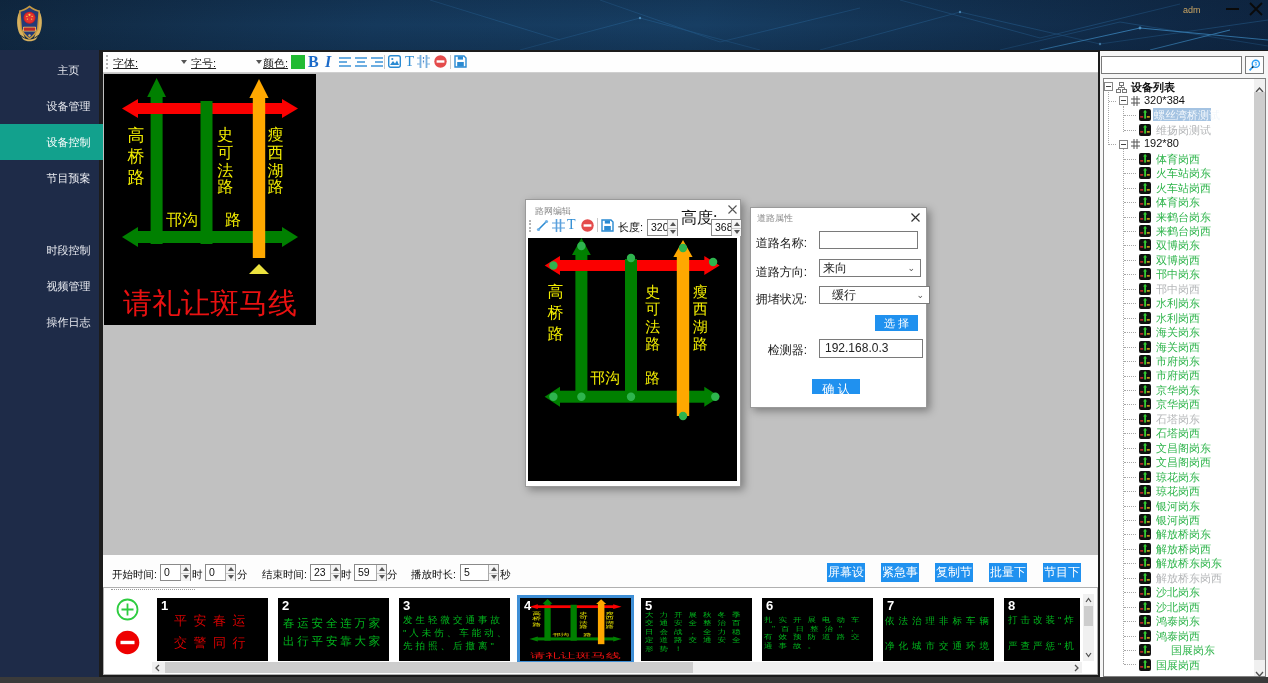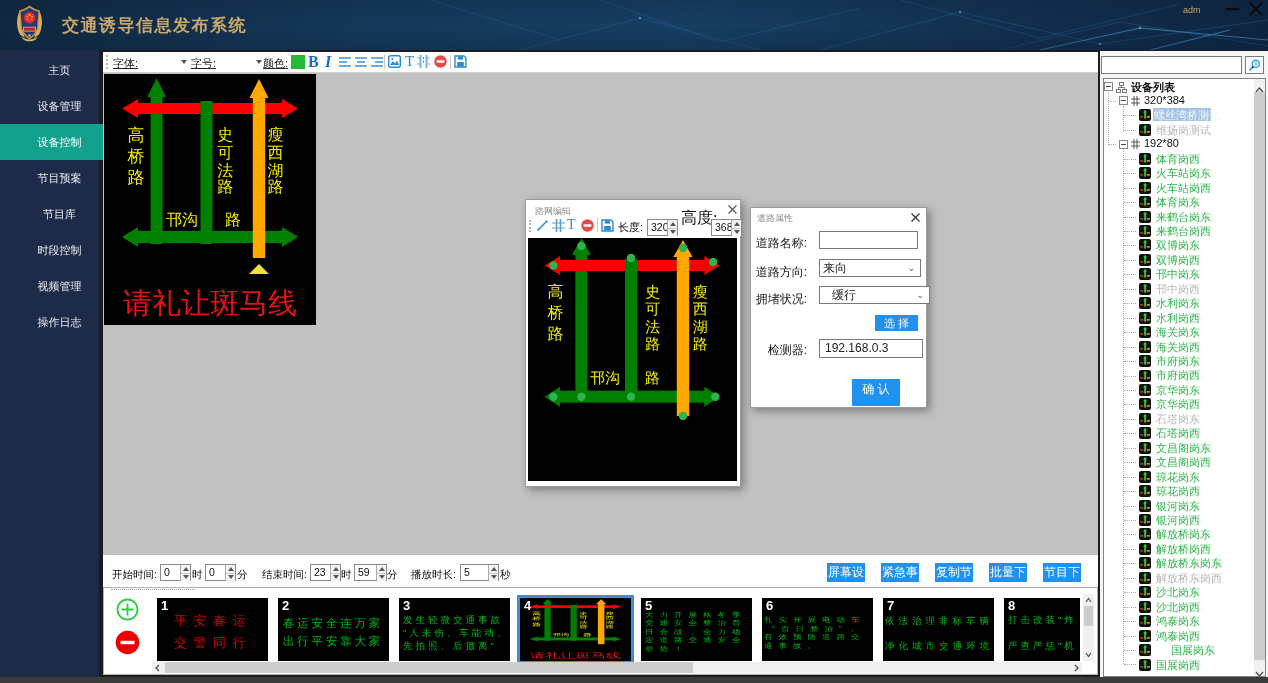--- a/index.html
+++ b/index.html
@@ -7,21 +7,21 @@
   body{width:1268px;height:683px;position:relative;overflow:hidden;
        font-family:"Liberation Sans",sans-serif;background:#1c1c1c;}
   .abs{position:absolute;}
   .hdr{left:0;top:0;width:1268px;height:50px;overflow:hidden;
        background:linear-gradient(115deg,#10273f 0%,#15395c 30%,#173e63 55%,#122f4e 80%,#0e2440 100%);}
   .hdr-title{left:62px;top:14px;font-size:17px;font-weight:bold;color:#c9a869;letter-spacing:1.5px;}
   .adm{left:1178px;top:3px;font-size:9px;color:#c9a463;}
   .winbtn{color:#0a0a0a;}
   .sidebar{left:0;top:50px;width:99px;height:627px;background:#1e2b48;}
   .menu-item{left:0;width:119px;height:36px;line-height:36px;text-align:center;
-             color:#e8eaf0;font-size:11px;}
+             color:#e8eaf0;font-size:11px;padding-left:9px;}
   .menu-act{background:#12a18d;color:#fff;}
   .toolbar{left:103px;top:52px;width:995px;height:20px;background:#fefefe;border-bottom:1px solid #cfcfcf;}
   .canvas{left:103px;top:73px;width:995px;height:482px;background:#c1c1c1;}
   .tb-lbl{font-size:11px;color:#222;top:4px;text-decoration:underline;}
   .ctrlrow{left:103px;top:555px;width:995px;height:32px;background:#fdfdfd;}
   .num-in{position:absolute;background:#fff;border:1px solid #8a8a8a;height:15px;top:564px;font-size:10.5px;color:#111;}
   .lbl12{position:absolute;font-size:10.5px;color:#111;top:568px;}
   .bbtn{position:absolute;width:38px;height:19px;top:563px;background:#2091ef;color:#fff;
         font-size:12px;text-align:center;line-height:19px;}
   .thumbs{left:103px;top:587px;width:995px;height:88px;background:#fff;border:1px solid #b0b0b0;box-sizing:border-box;}
@@ -87,33 +87,31 @@
         <circle cx="14.5" cy="10.8" r="1.1"></circle>
     <circle cx="11.9" cy="12.4" r="0.7"></circle>
         <circle cx="17.1" cy="12.4" r="0.7"></circle>
     <circle cx="12.4" cy="15.1" r="0.7"></circle>
         <circle cx="16.6" cy="15.1" r="0.7"></circle>
       </g>
   <rect x="8" y="22.8" width="13" height="4.8" rx="0.8" fill="#e5c06a"></rect>
   <rect x="8.8" y="23.6" width="11.4" height="3.2" rx="0.6" fill="#b82828"></rect>
   <circle cx="14.5" cy="31.5" r="1.2" fill="#d9b25e"></circle>
 </svg>
-<div class="abs hdr-title">交通诱导信息发布系统</div>
 <div class="abs adm" style="left:1183px;top:5px;font-size:9px;">adm</div>
 <div class="abs winbtn" style="left:1226px;top:8px;width:13px;height:2px;background:#0a0a0a;"></div>
 <svg class="abs" style="left:1249px;top:2px" width="14" height="14" viewBox="0 0 14 14">
   <path d="M1,1 L13,13 M13,1 L1,13" stroke="#0a0a0a" stroke-width="1.8"></path>
 </svg>
 </div>
 <div class="abs sidebar">
     <div class="abs menu-item" style="top:2px">主页</div>
     <div class="abs menu-item" style="top:38px">设备管理</div>
     <div class="abs menu-item menu-act" style="top:74px">设备控制</div>
     <div class="abs menu-item" style="top:110px">节目预案</div>
-    <div class="abs menu-item" style="top:146px">节目库</div>
     <div class="abs menu-item" style="top:182px">时段控制</div>
     <div class="abs menu-item" style="top:254px">操作日志</div>
     <div class="abs menu-item" style="top:218px">视频管理</div>
   </div>
 <div class="abs toolbar">
 <div class="abs" style="left:3px;top:3px;height:14px;border-left:2px dotted #b5b5b5;"></div>
 <div class="abs tb-lbl" style="left:10px;">字体:</div>
 <svg class="abs" style="left:78px;top:8px" width="7" height="5">
       <path d="M0,0 L6,0 L3,4 Z" fill="#555"></path>
     </svg>
@@ -449,21 +447,21 @@
     </svg>
     <div style="position:absolute;font-size:12px;color:#222;width:58px;text-align:right;left:-2px;top:27px;">道路名称:</div>
     <div class="sel" style="left:68px;top:23px;width:97px;height:16px;"></div>
     <div style="position:absolute;font-size:12px;color:#222;width:58px;text-align:right;left:-2px;top:56px;">道路方向:</div>
     <div class="sel" style="left:68px;top:51px;width:97px;height:16px;line-height:16px;padding-left:3px;">来向<span style="position:absolute;right:5px;top:0;color:#555;font-size:9px;">⌄</span></div>
     <div style="position:absolute;font-size:12px;color:#222;width:58px;text-align:right;left:-2px;top:83px;">拥堵状况:</div>
     <div class="sel" style="left:68px;top:78px;width:97px;height:16px;line-height:16px;padding-left:12px;">缓行<span style="position:absolute;right:5px;top:0;color:#555;font-size:9px;">⌄</span></div>
     <div class="blue-btn" style="left:124px;top:107px;width:43px;height:16px;font-size:11px;line-height:16px;">选 择</div>
     <div style="position:absolute;font-size:12px;color:#222;width:58px;text-align:right;left:-2px;top:134px;">检测器:</div>
     <div class="sel" style="left:68px;top:131px;width:97px;height:17px;line-height:17px;padding-left:5px;font-size:12px;">192.168.0.3</div>
-    <div class="blue-btn" style="left:61px;top:171px;width:48px;height:27px;font-size:12px;line-height:21px;margin-left:40px;">确 认</div>
+    <div class="blue-btn" style="left:61px;top:171px;width:48px;height:15px;font-size:12px;line-height:21px;">确 认</div>
   </div>
 <div class="abs rpanel"></div>
 <div class="abs" style="left:1101px;top:56px;width:141px;height:18px;background:#fff;border:1px solid #7a7a7a;box-sizing:border-box;"></div>
 <div class="abs" style="left:1245px;top:56px;width:19px;height:18px;background:#fdfdfd;border:1px solid #7a7a7a;box-sizing:border-box;">
 <svg width="13" height="13" viewBox="0 0 13 13" style="position:absolute;left:2px;top:2px">
 <circle cx="7.8" cy="4.8" r="3.6" fill="none" stroke="#2a9df4" stroke-width="1.4"></circle>
 <path d="M5.2,7.5 L1.6,11.4" stroke="#2a9df4" stroke-width="1.8"></path>
 <path d="M6.8,3.5 q1.5,-0.8 1.8,0.6 q-1.8,0.4 0,1.2 q0.3,1.4 -1.8,0.6" fill="none" stroke="#2a9df4" stroke-width="0.8"></path>
 <circle cx="4.6" cy="8.2" r="0.9" fill="#222"></circle>
     </svg>

